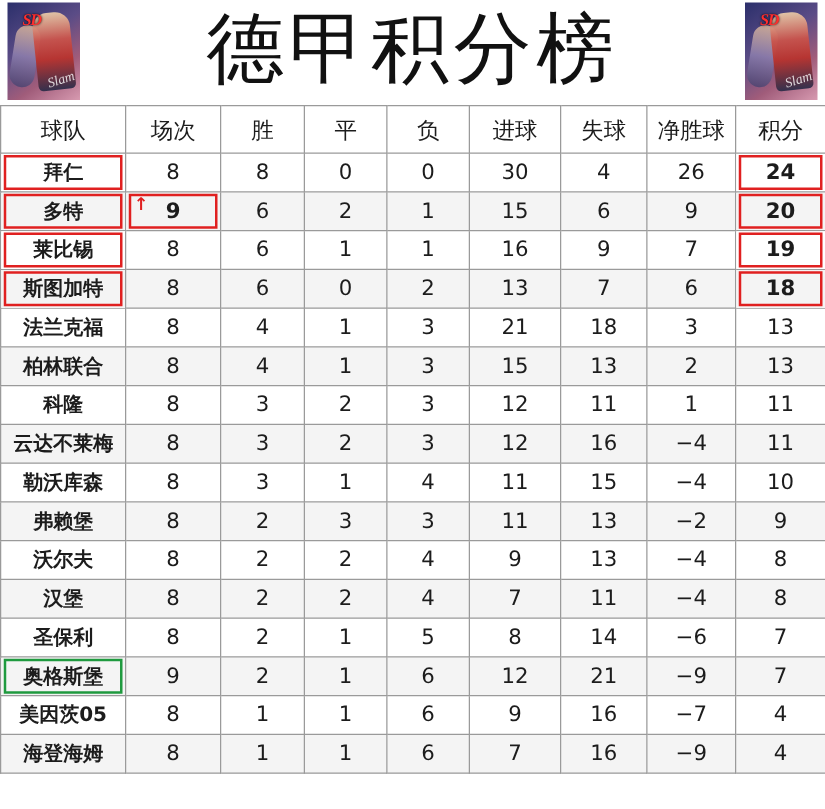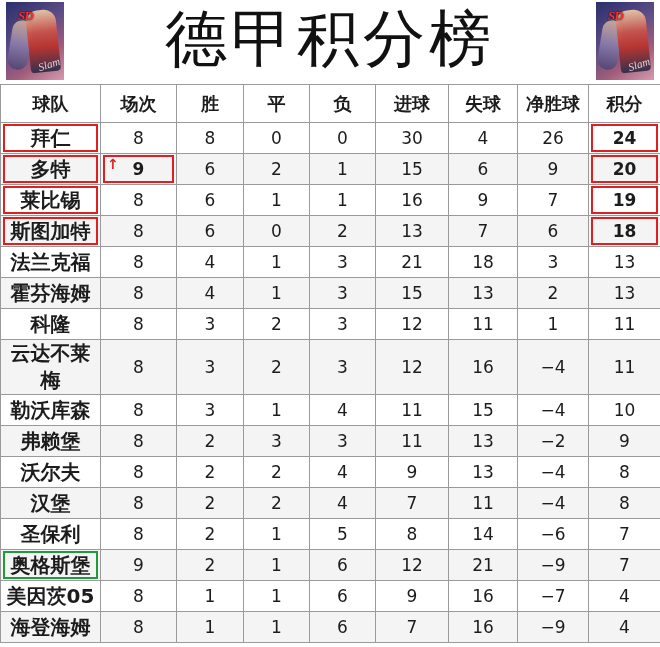--- a/index.html
+++ b/index.html
@@ -92,28 +92,28 @@
   th, td {
     border: 1px solid #9a9a9a;
     text-align: center;
     font-size: 17px;
     color: #1c1c1c;
     height: 31px;
     padding: 0;
     font-family: "DejaVu Sans", "Liberation Sans", sans-serif;
   }
   thead th {
-    font-weight: bold;
+    font-weight: normal;
     font-size: 18px;
     height: 38px;
     background: #fff;
   }
   td.team {
     font-weight: bold;
-    font-size: 20px;
+    font-size: 16px;
     letter-spacing: 0px;
   }
   tbody tr:nth-child(odd) td { background: #ffffff; }
   tbody tr:nth-child(even) td { background: #f4f4f4; }
   thead th:nth-child(1) { }
 
   
   .hl-red { position: relative; font-weight: bold; }
   .hl-red::after {
     content: "";
@@ -236,21 +236,21 @@
           <td>8</td>
           <td>4</td>
           <td>1</td>
           <td>3</td>
           <td>21</td>
           <td>18</td>
           <td>3</td>
           <td>13</td>
         </tr>
         <tr>
-          <td class="team">霍芬海姆</td>
+          <td class="team">柏林联合</td>
           <td>8</td>
           <td>4</td>
           <td>1</td>
           <td>3</td>
           <td>15</td>
           <td>13</td>
           <td>2</td>
           <td>13</td>
         </tr>
         <tr>

